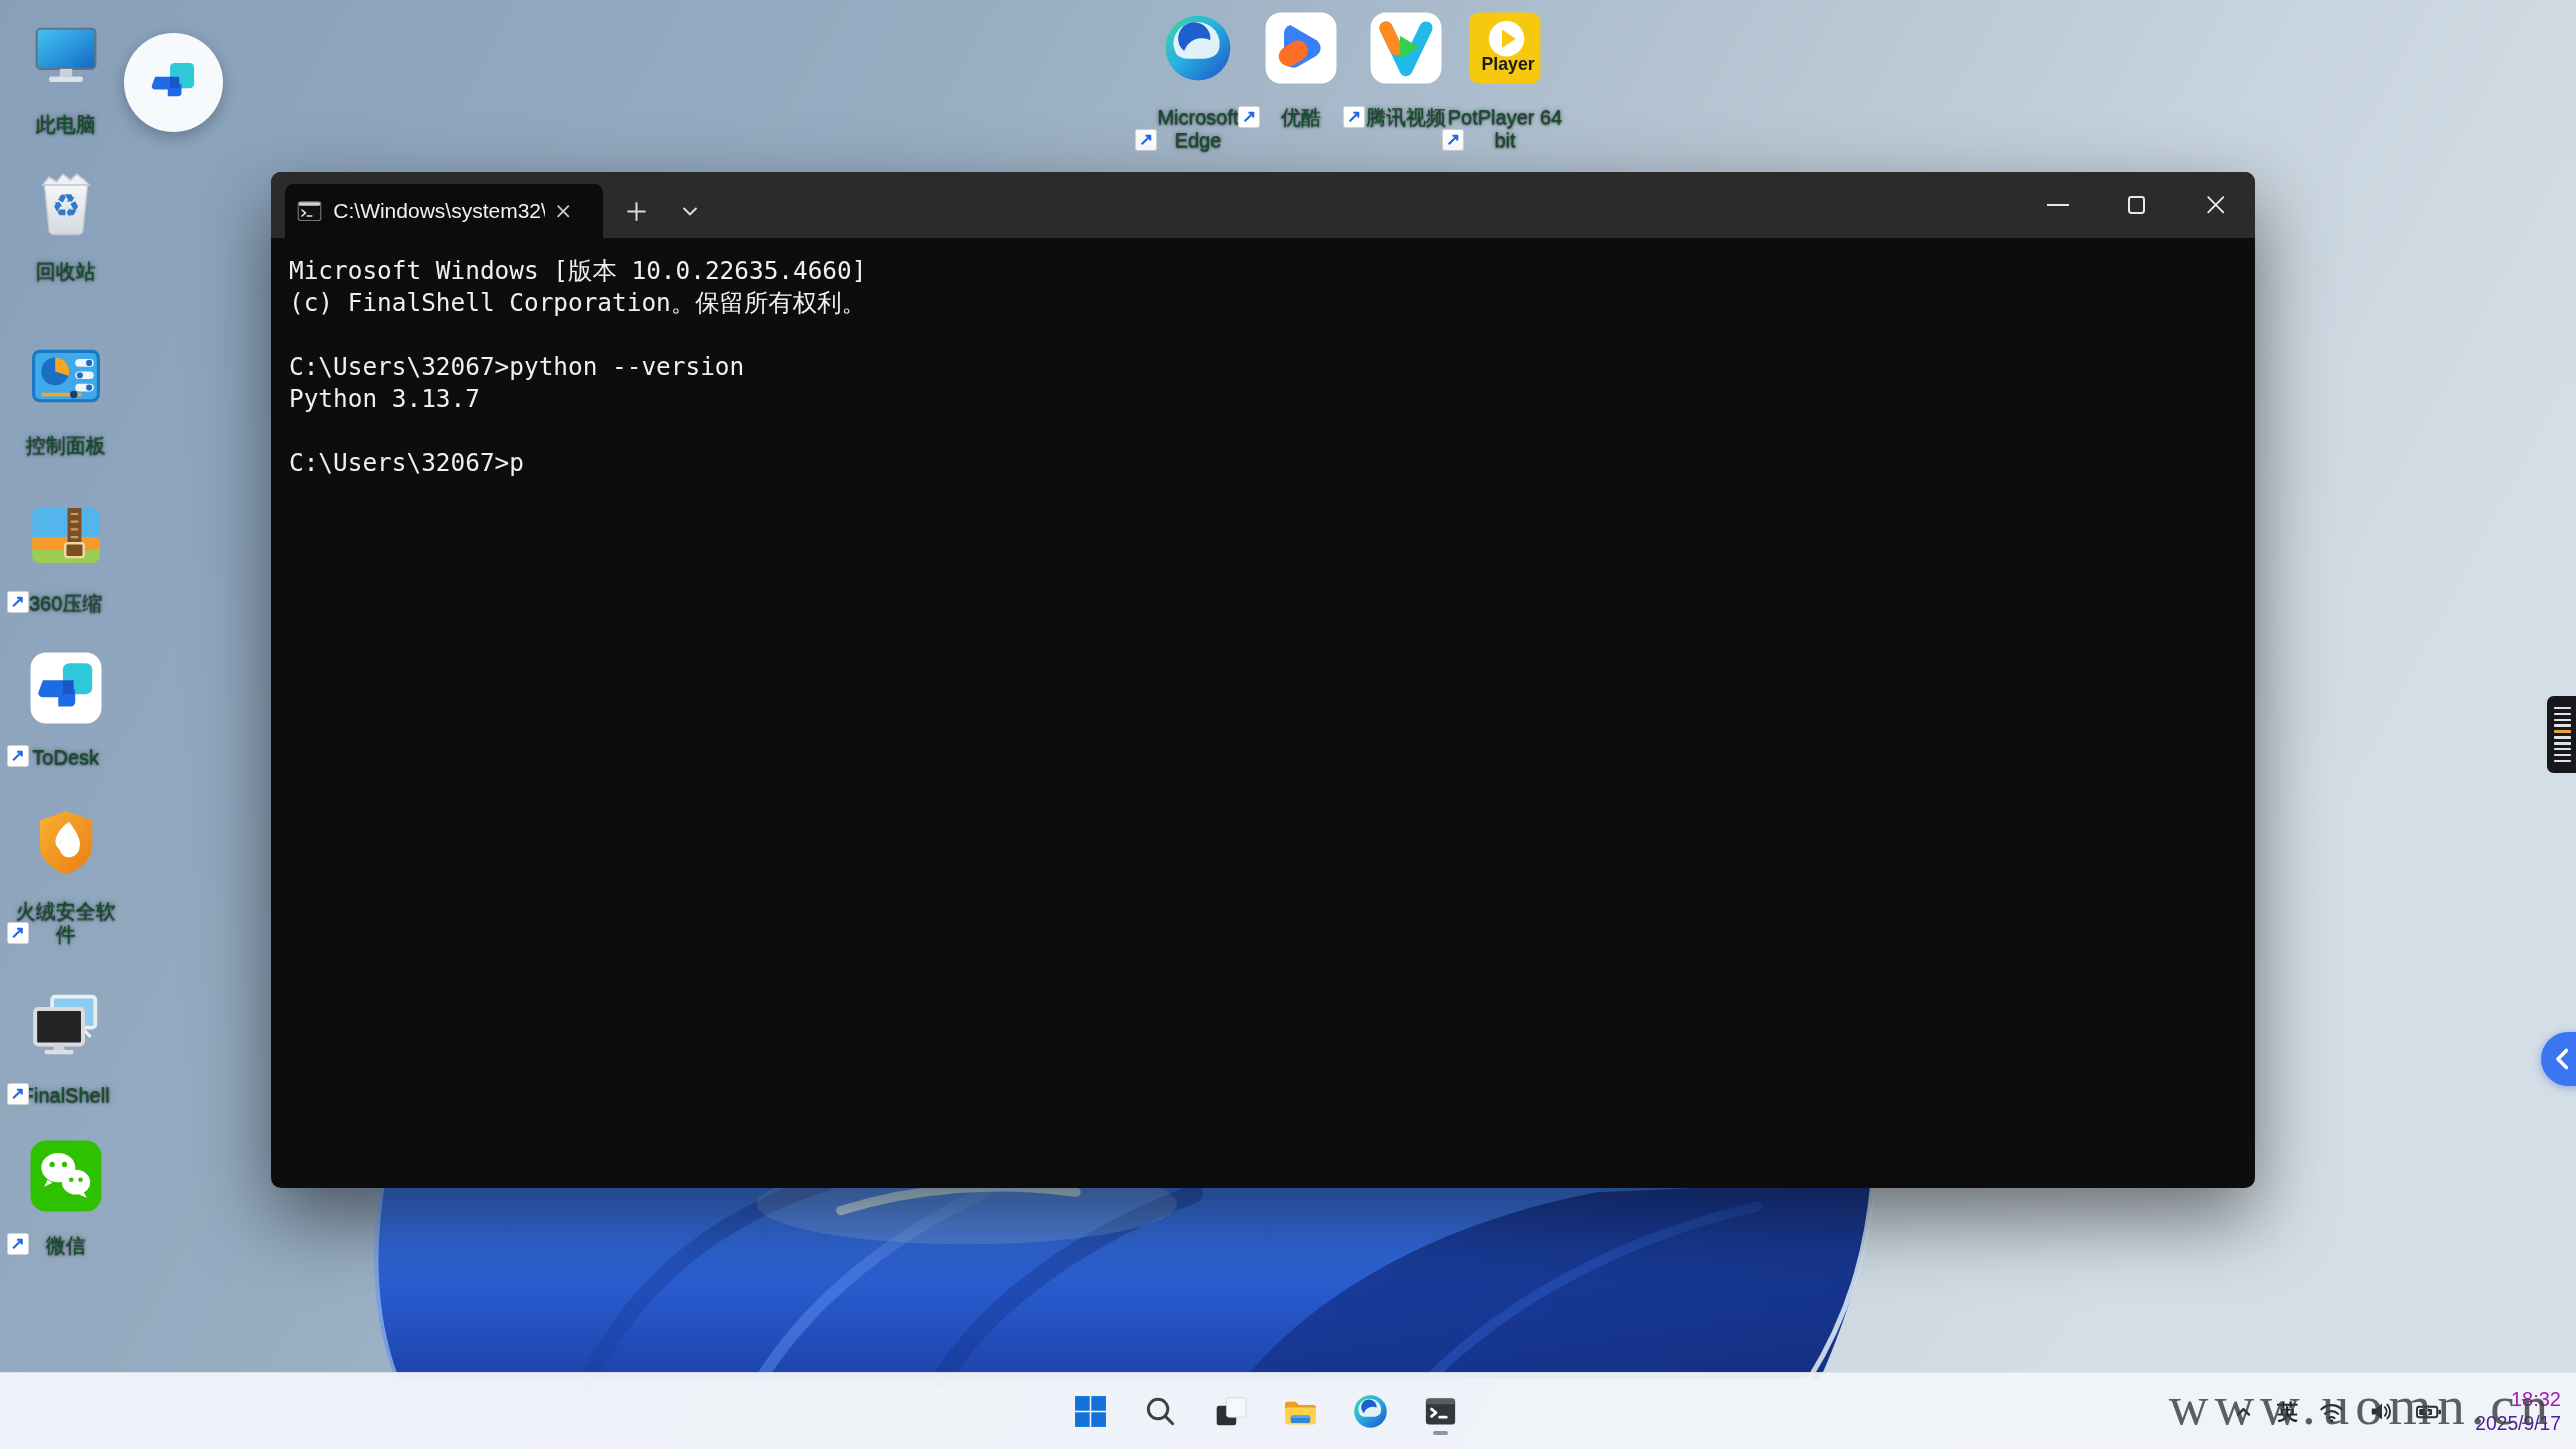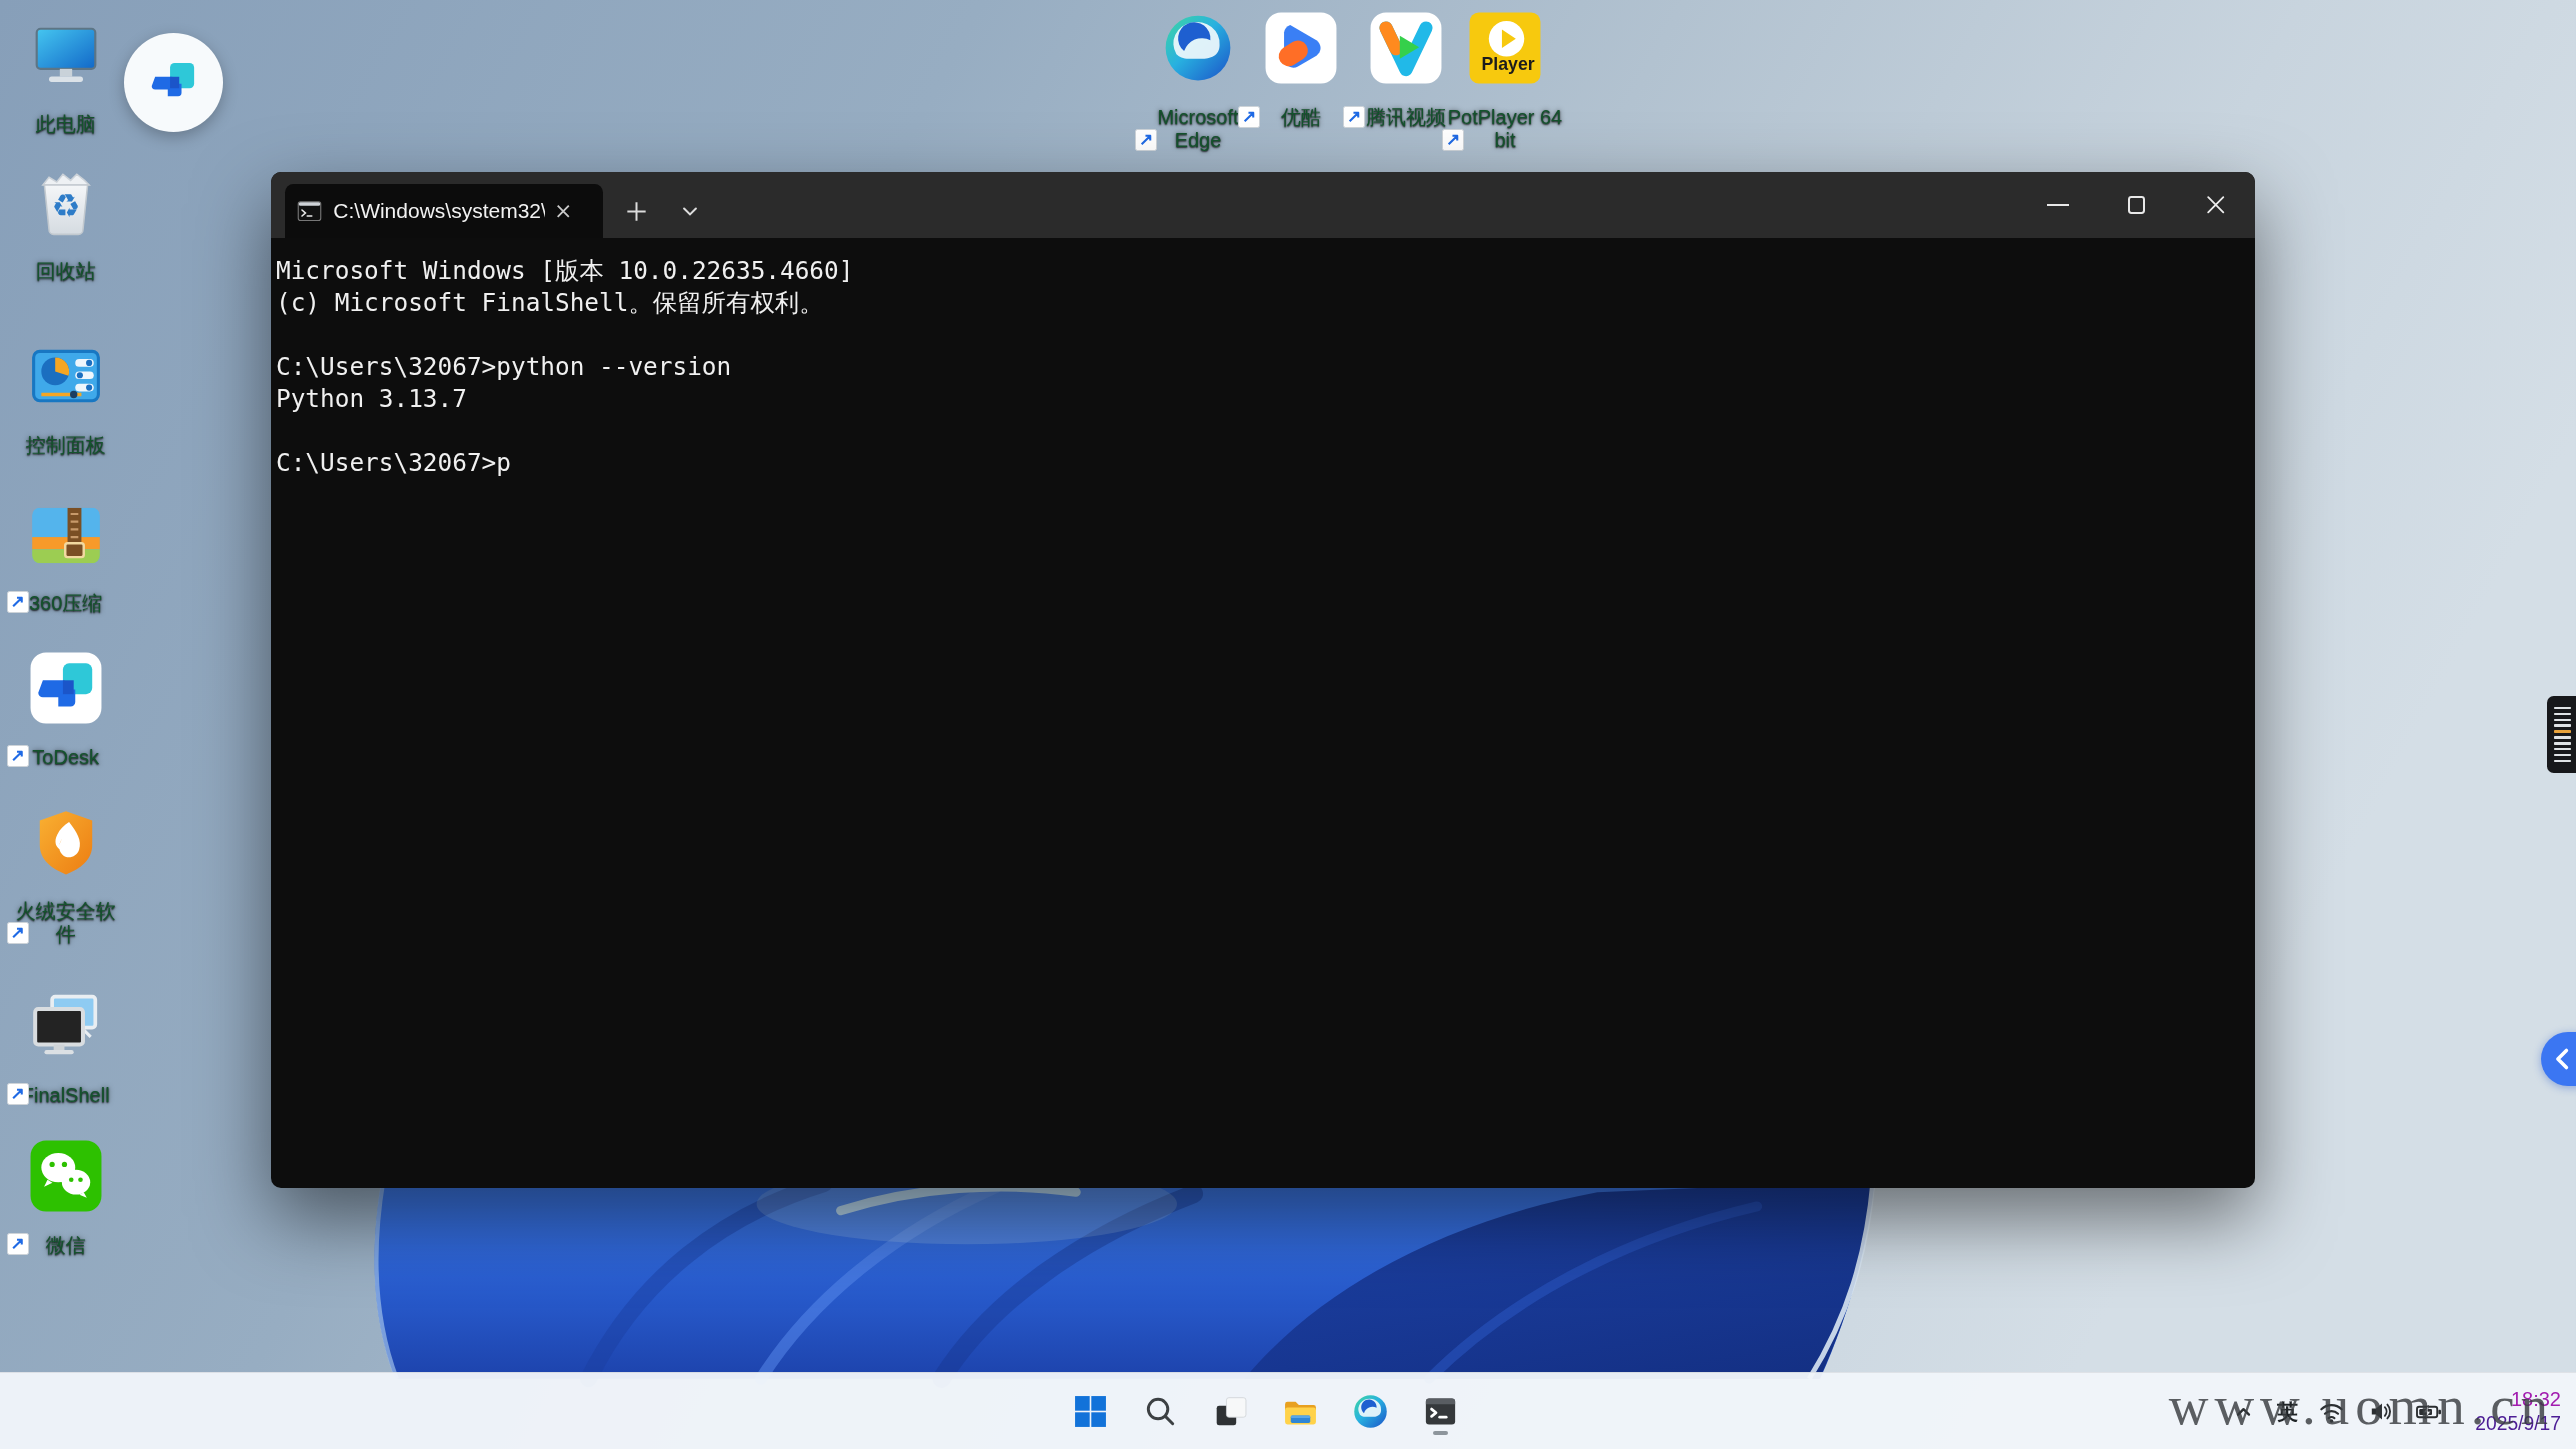--- a/index.html
+++ b/index.html
@@ -28,21 +28,21 @@
   #tabbar { height:66px; background:#2b2b2b; display:flex; align-items:flex-end; }
   #tab { width:318px; height:54px; margin-left:13.5px; background:#0c0c0c; border-radius:8.4px 8.4px 0 0;
          display:flex; align-items:center; padding:0 10px 0 11.8px; }
   #tab-title { width:212px; margin-left:10px; font-size:21px; color:#f2f2f2; white-space:nowrap; overflow:hidden; }
   .tab-x { width:29px; height:29px; margin-left:3.4px; display:flex; align-items:center; justify-content:center; border-radius:5px; }
   .bar-btn { width:40px; height:40px; margin:0 0 6.7px 13.5px; display:flex; align-items:center; justify-content:center; border-radius:5px; }
   #win-controls { margin-left:auto; height:66px; display:flex; }
   .wc { width:79px; height:66px; display:flex; align-items:center; justify-content:center; }
   .wc-min { width:22px; height:2.5px; background:#e8e8e8; }
   .wc-max { width:17.7px; height:17.7px; border:2.1px solid #e8e8e8; border-radius:3.4px; }
-  #term-body { height:834px; background:#0d0d0d; padding:17px 20px 0 5px; }
+  #term-body { height:834px; background:#0d0d0d; padding:17px 20px 0 18px; }
   .tline { min-height:32px; line-height:32px; font-family:"DejaVu Sans Mono", monospace; font-size:24.4px;
            color:#f0f0f0; white-space:pre; }
 
   
   #stripe-widget { position:absolute; left:2547px; top:696px; width:34px; height:77px; background:#17181b;
                    border-radius:6.7px 0 0 6.7px; z-index:6; display:flex; flex-direction:column; justify-content:center; gap:3.4px; padding-left:6.7px; }
   .stripe { width:17px; height:2.5px; background:#dfe3e6; border-radius:0.8px; }
   .stripe.orange { background:#e8a33d; }
   #edge-chevron { position:absolute; left:2541px; top:1032px; width:61px; height:54px; border-radius:27px;
                   background:#3b76f2; z-index:6; display:flex; align-items:center; box-shadow:0 1.7px 8.4px rgba(30,80,200,.4); }
@@ -348,21 +348,21 @@
           </span>
         <span class="wc">
           <svg width="23.5" height="23.5" viewBox="0 0 28 28">
             <path d="M5,5 L23,23 M23,5 L5,23" stroke="#ececec" stroke-width="2.2" stroke-linecap="round"></path>
           </svg>
         </span>
       </div>
     </div>
     <div id="term-body">
       <div class="tline">Microsoft Windows [版本 10.0.22635.4660]</div>
-      <div class="tline">(c) Microsoft FinalShell。保留所有权利。</div>
+      <div class="tline">(c) FinalShell Corporation。保留所有权利。</div>
       <div class="tline"></div>
       <div class="tline">C:\Users\32067&gt;python --version</div>
       <div class="tline">Python 3.13.7</div>
       <div class="tline"></div>
       <div class="tline">C:\Users\32067&gt;p</div>
     </div>
   </div>
 
   <div id="stripe-widget">
     <div class="stripe"></div>

